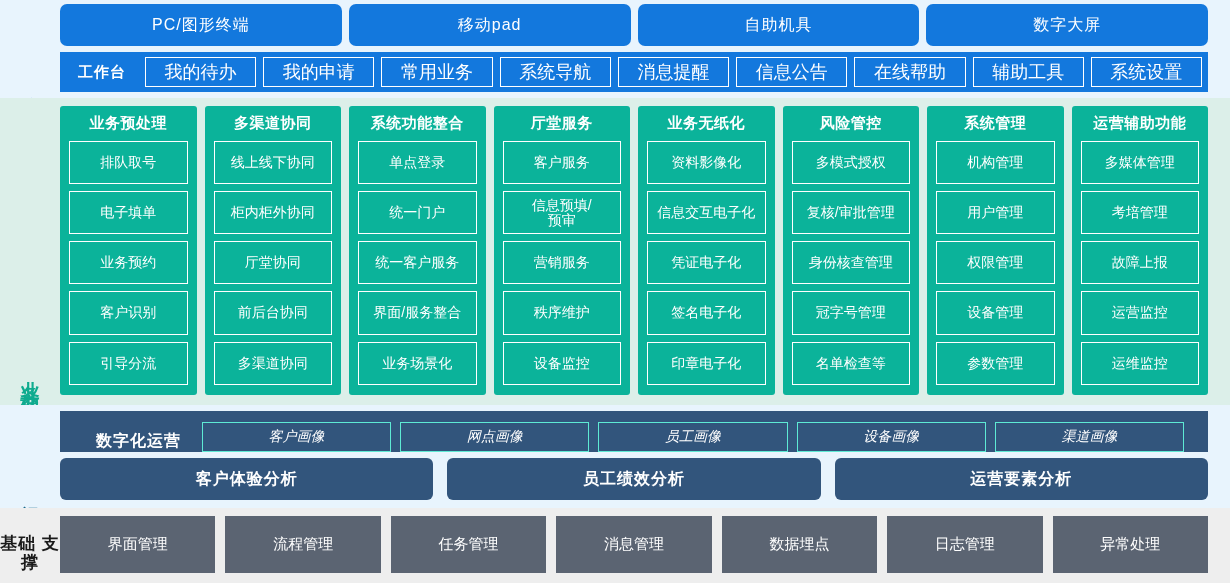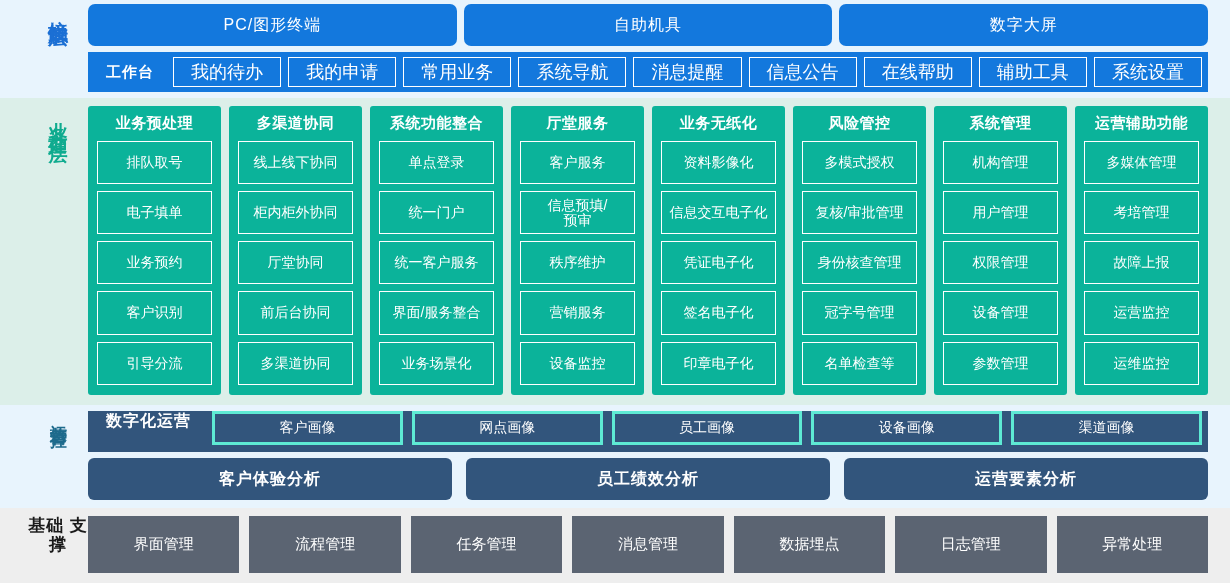--- a/index.html
+++ b/index.html
@@ -8,24 +8,23 @@
     background:#ffffff;
     font-family:"Liberation Sans","DejaVu Sans",sans-serif;
     overflow:hidden;
   }
   .diagram{width:1230px;height:583px;display:flex;flex-direction:column;}
 
   
   .layer{display:flex;align-items:stretch;box-sizing:border-box;}
   .layer-label{
     width:60px;flex:0 0 60px;
-    display:flex;align-items:flex-start;justify-content:center;
+    display:flex;align-items:flex-end;justify-content:center;
     font-weight:bold;
     box-sizing:border-box;
-    margin-left:28px;
   }
   .layer-label .vtext{
     writing-mode:vertical-rl;
     text-orientation:upright;
     letter-spacing:3px;
     line-height:1.05;
     text-align:center;
   }
   .layer-body{flex:1;display:flex;flex-direction:column;box-sizing:border-box;}
 
@@ -73,30 +72,30 @@
     display:flex;align-items:center;justify-content:center;text-align:center;
     line-height:1.08;padding:0 2px;box-sizing:border-box;white-space:pre-line;
   }
 
   
   .layer-ops{background:#e8f4fd;height:112px;padding:6px 0 8px 0;}
   .layer-ops .layer-label{color:#1d6a8c;font-size:17px;}
   .layer-ops .layer-label .vtext{letter-spacing:2px;}
   .ops-body{padding-right:22px;display:flex;flex-direction:column;gap:6px;height:100%;}
   .ops-row1{
-    flex:1;background:#32557c;display:flex;align-items:flex-start;
-    padding:0 6px;gap:9px;
+    flex:1;background:#32557c;display:flex;align-items:flex-end;
+    padding:0 24px;gap:9px;
   }
   .ops-title{
     color:#fff;font-size:16px;font-weight:bold;letter-spacing:1px;
     padding:0 12px;white-space:nowrap;
   }
   .ops-chip{
-    flex:1;height:28px;border:3px solid #5eead4;color:#fff;
-    display:flex;align-items:center;justify-content:center;font-size:14px;
+    flex:1;height:28px;border:1px solid #5eead4;color:#fff;
+    display:flex;align-items:center;justify-content:center;font-size:14px;font-style:italic;
   }
   .ops-row2{flex:1;display:flex;gap:14px;}
   .ops-analysis{
     flex:1;background:#32557c;color:#fff;border-radius:6px;
     display:flex;align-items:center;justify-content:center;
     font-size:16px;font-weight:bold;letter-spacing:1px;
   }
 
   
   .layer-base{background:#eeeeee;height:81px;padding:8px 0 10px 0;}
@@ -117,20 +116,21 @@
 
 <div class="diagram">
 
   <section class="layer layer-contact">
     <div class="layer-label">
       <span class="vtext">接触层</span>
     </div>
     <div class="layer-body">
       <div class="channels">
         <div class="channel">PC/图形终端</div>
+        <div class="channel">移动pad</div>
         <div class="channel">自助机具</div>
         <div class="channel">数字大屏</div>
       </div>
       <div class="workbench-bar">
         <div class="workbench-title">工作台</div>
         <div class="wb-btn">我的待办</div>
         <div class="wb-btn">我的申请</div>
         <div class="wb-btn">常用业务</div>
         <div class="wb-btn">系统导航</div>
         <div class="wb-btn">消息提醒</div>
@@ -181,22 +181,22 @@
             <div class="biz-item">业务场景化</div>
           </div>
         </div>
 
         <div class="biz-col">
           <div class="biz-col-title">厅堂服务</div>
           <div class="biz-items">
             <div class="biz-item">客户服务</div>
             <div class="biz-item">信息预填/
 预审</div>
+            <div class="biz-item">营销服务</div>
             <div class="biz-item">秩序维护</div>
-            <div class="biz-item">营销服务</div>
             <div class="biz-item">设备监控</div>
           </div>
         </div>
 
         <div class="biz-col">
           <div class="biz-col-title">业务无纸化</div>
           <div class="biz-items">
             <div class="biz-item">资料影像化</div>
             <div class="biz-item">信息交互电子化</div>
             <div class="biz-item">凭证电子化</div>

